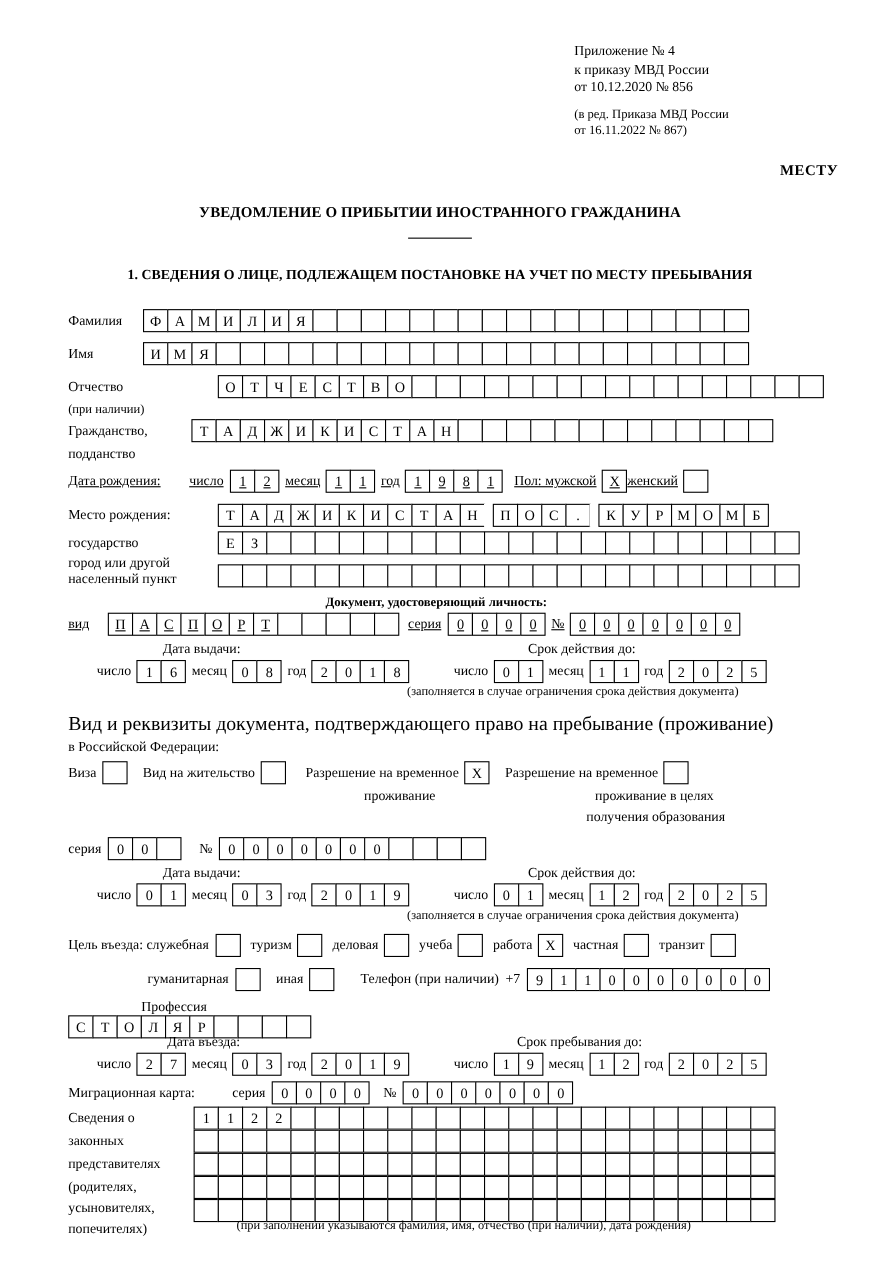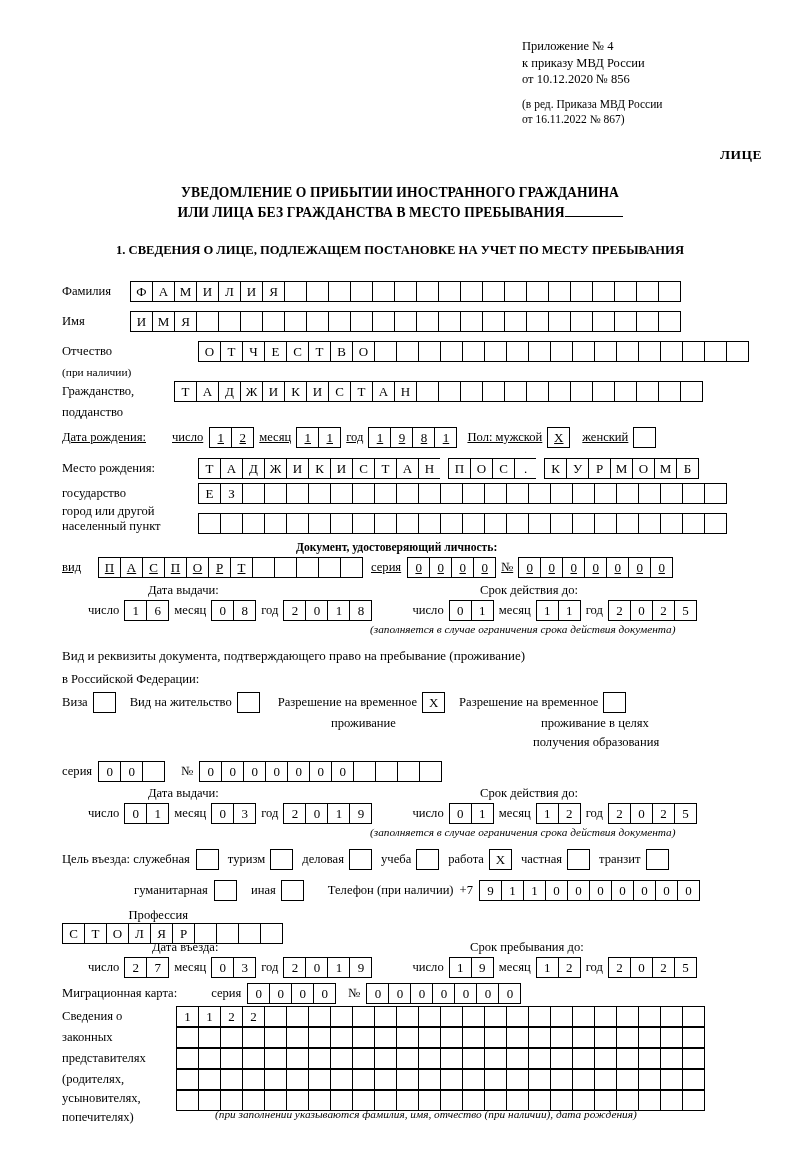--- a/index.html
+++ b/index.html
@@ -41,39 +41,39 @@
   .lbl.b{font-weight:bold;}
   .cells{display:flex;}
   .c{
     width:23px;height:21px;border:1px solid #000;margin-left:-1px;
     display:flex;align-items:center;justify-content:center;
     font-size:13px;font-family:"Liberation Serif", serif;
     box-sizing:border-box;background:#fff;
   }
   .c:first-child{margin-left:0;}
   .c.sep{border:none;width:8px;}
-  .note{font-size:11.3px;font-style:italic;}
+  .note{font-size:11.3px;}
 </style>
 </head>
 <body>
 
 <div class="page">
 
   <div class="hdr">
     <div>Приложение № 4</div>
     <div>к приказу МВД России</div>
     <div>от 10.12.2020 № 856</div>
     <div class="small">(в ред. Приказа МВД России</div>
     <div class="small" style="margin-top:0">от 16.11.2022 № 867)</div>
   </div>
-  <div class="forma">ЛИЦЕ</div>
+  <div class="forma">МЕСТУ</div>
 
   <div class="title">
     <span>УВЕДОМЛЕНИЕ О ПРИБЫТИИ ИНОСТРАННОГО ГРАЖДАНИНА</span><br>
-    <span>ИЛИ ЛИЦА БЕЗ ГРАЖДАНСТВА В МЕСТО ПРЕБЫВАНИЯ</span><span class="ul"></span>
+    <span class="ul"></span>
   </div>
   <div class="section1">1. СВЕДЕНИЯ О ЛИЦЕ, ПОДЛЕЖАЩЕМ ПОСТАНОВКЕ НА УЧЕТ ПО МЕСТУ ПРЕБЫВАНИЯ</div>
 
   <div class="row" style="top:281px;left:62px;">
     <span class="lbl" style="width:68px">Фамилия</span>
     <span class="cells">
         <span class="c">Ф</span>
         <span class="c">А</span>
         <span class="c">М</span>
         <span class="c">И</span>
@@ -215,21 +215,21 @@
     <span class="cells">
         <span class="c">1</span>
         <span class="c">9</span>
         <span class="c">8</span>
         <span class="c">1</span>
       </span>
     <span class="lbl" style="margin-left:10px;margin-right:5px">Пол: мужской</span>
     <span class="cells">
         <span class="c">Х</span>
       </span>
-    <span class="lbl" style="margin-left:12px;margin-right:5px">женский</span>
+    <span class="lbl" style="margin-left:0;margin-right:5px">женский</span>
     <span class="cells">
         <span class="c"></span>
       </span>
   </div>
 
   <div class="row" style="top:458px;left:62px;">
     <span class="lbl" style="width:136px">Место рождения:</span>
     <span class="cells">
         <span class="c">Т</span>
         <span class="c">А</span>
@@ -404,21 +404,21 @@
         <span class="c">0</span>
         <span class="c">2</span>
         <span class="c">5</span>
       </span>
   </div>
   <div class="row" style="top:623px;left:370px;">
     <span class="note">(заполняется в случае ограничения срока действия документа)</span>
   </div>
 
   <div class="row" style="top:648px;left:62px;">
-    <span class="lbl" style="font-size:13px">Вид и реквизиты документа, подтверждающего право на пребывание (проживание)</span>
+    <span class="lbl" style="font-size:18px">Вид и реквизиты документа, подтверждающего право на пребывание (проживание)</span>
   </div>
   <div class="row" style="top:672px;left:62px;">
     <span class="lbl">в Российской Федерации:</span>
   </div>
 
   <div class="row" style="top:692px;left:62px;">
     <span class="lbl" style="margin-right:5px">Виза</span>
     <span class="cells">
         <span class="c"></span>
       </span>

